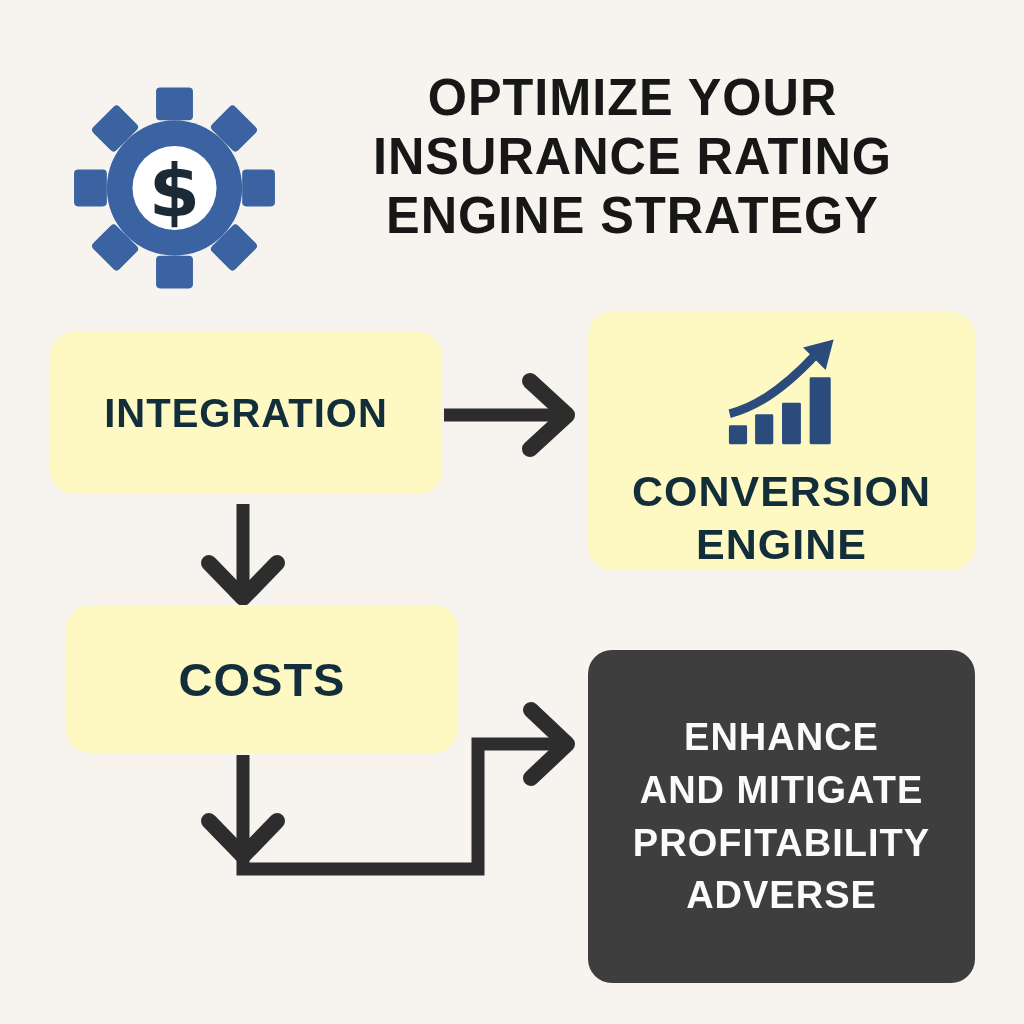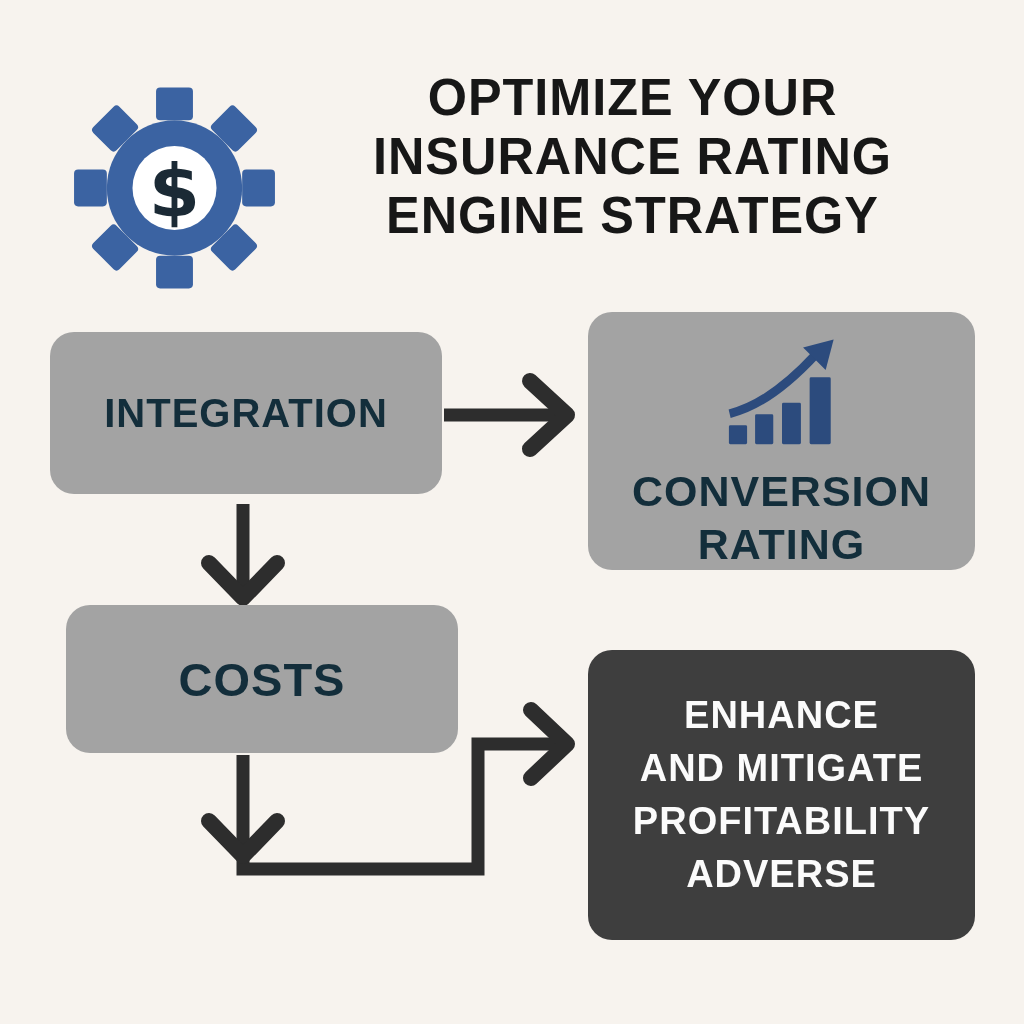--- a/index.html
+++ b/index.html
@@ -53,21 +53,21 @@
     position: absolute;
     border-radius: 24px;
     display: flex;
     flex-direction: column;
     align-items: center;
     justify-content: center;
     text-align: center;
     box-sizing: border-box;
   }
   .node.blue {
-    background: #a3a3a3;
+    background: #fef9c3;
     color: #132e3b;
   }
   .node.dark {
     background: #3e3e3e;
     color: #fbfbfb;
   }
   .node-label {
     font-weight: bold;
     letter-spacing: 1px;
     white-space: nowrap;
@@ -86,21 +86,21 @@
   #node-conversion {
     left: 588px; top: 312px;
     width: 387px; height: 258px;
     justify-content: flex-start;
     padding-top: 26px;
     font-size: 43px;
     line-height: 1.22;
   }
   #node-outcome {
     left: 588px; top: 650px;
-    width: 387px; height: 290px;
+    width: 387px; height: 333px;
     font-size: 38px;
     line-height: 1.39;
   }
   .chart-icon {
     width: 150px;
     height: 150px;
     margin-bottom: 18px;
   }
 </style>
 </head>
@@ -166,21 +166,21 @@
       <g fill="#2c4b7d">
         <rect x="2" y="120" width="25" height="26" rx="2"></rect>
         <rect x="38" y="105" width="25" height="41" rx="2"></rect>
         <rect x="75" y="89" width="26" height="57" rx="2"></rect>
         <rect x="113" y="54" width="29" height="92" rx="2"></rect>
       </g>
       <path d="M3,104 C45,94 85,62 122,22" stroke="#2c4b7d" stroke-width="12" fill="none"></path>
       <polygon points="146,2 104,13 135,44" fill="#2c4b7d"></polygon>
     </svg>
     <div class="node-label">CONVERSION</div>
-    <div class="node-label">RATING</div>
+    <div class="node-label">ENGINE</div>
   </div>
 
   <div id="node-outcome" class="node dark">
     <div class="node-label">ENHANCE</div>
     <div class="node-label">AND MITIGATE</div>
     <div class="node-label">PROFITABILITY</div>
     <div class="node-label">ADVERSE</div>
   </div>
 
 </div>

